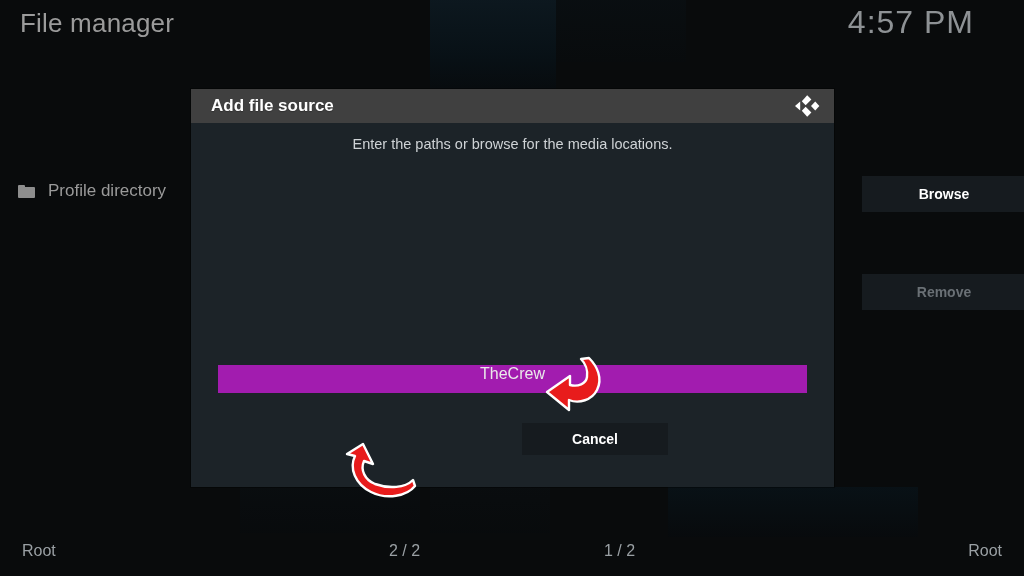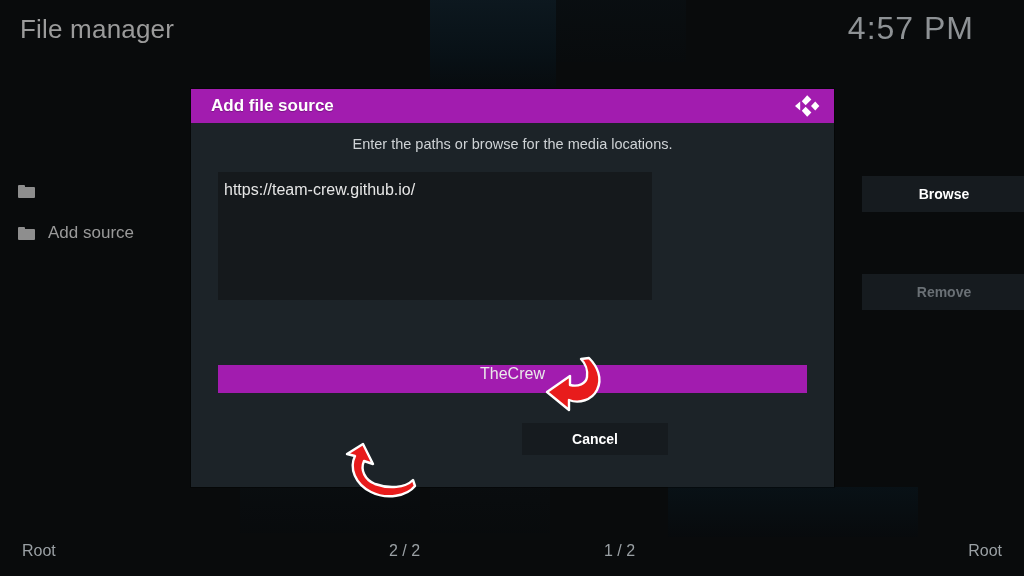--- a/index.html
+++ b/index.html
@@ -23,21 +23,21 @@
     background:linear-gradient(180deg,#0a141a 0%,#070b0e 100%); }
   .bg-band.b3 { left:668px; top:487px; width:250px; height:50px; opacity:.5;
     background:linear-gradient(180deg,#081720 0%,#060a0d 100%); }
   .bg-band.b4 { left:240px; top:487px; width:180px; height:46px; opacity:.35;
     background:linear-gradient(180deg,#0a1015 0%,#060a0d 100%); }
   .bg-band.b5 { left:430px; top:487px; width:120px; height:46px; opacity:.3;
     background:linear-gradient(180deg,#0a1015 0%,#060a0d 100%); }
 
   
   #topbar {
-    position:absolute; left:0; top:6px; width:992px; height:58px; z-index:5;
+    position:absolute; left:0; top:0; width:992px; height:58px; z-index:5;
   }
   #window-title {
     position:absolute; left:20px; top:8px;
     font-size:26px; font-weight:400; color:#9b9b9b; letter-spacing:.2px;
   }
   #clock {
     position:absolute; right:18px; top:4px;
     font-size:32px; font-weight:300; color:#8e9295; letter-spacing:1px;
   }
 
@@ -57,21 +57,21 @@
     background:#8e8e8e; border-radius:1px;
   }
 
   
   #dialog {
     position:absolute; left:191px; top:89px; width:643px; height:398px;
     background:#1c2328; z-index:10;
     box-shadow:0 0 0 1px rgba(0,0,0,.35);
   }
   #dialog-titlebar {
-    height:34px; background:#a21caf; position:relative;
+    height:34px; background:#404040; position:relative;
   }
   #dialog-title {
     position:absolute; left:20px; top:7px;
     font-size:17px; font-weight:bold; color:#ffffff;
     text-shadow:0 1px 1px rgba(0,0,0,.25);
   }
   #kodi-logo { position:absolute; right:14px; top:5px; width:26px; height:24px; }
 
   .hint {
     text-align:center; color:#cfd3d6; font-size:14.5px;
@@ -145,47 +145,38 @@
   <div id="window-title">File manager</div>
   <div id="clock">4:57 PM</div>
 </div>
 
 <div id="sidebar">
   <div class="side-item">
     <span class="folder-icon">
       <span class="tab"></span>
         <span class="body"></span>
     </span>
-  </div>
-  <div class="side-item">
-    <span class="folder-icon">
-      <span class="tab"></span>
-        <span class="body"></span>
-    </span>
-    <span>Add source</span>
+    <span>Profile directory</span>
   </div>
 </div>
 
 <div id="dialog">
 
   <div id="dialog-titlebar">
     <div id="dialog-title">Add file source</div>
     <svg id="kodi-logo" viewBox="0 0 26 24">
       <polygon points="1,12 6.2,7.4 6.2,16.6" fill="#ffffff"></polygon>
       <polygon points="13.2,1.2 17.4,5.6 11.6,11.2 7.8,7.2" fill="#ffffff"></polygon>
       <polygon points="13.2,22.8 17.4,18.4 11.6,12.8 7.8,16.8" fill="#ffffff"></polygon>
       <polygon points="21.2,7.6 25.4,12 21.2,16.4 17,12" fill="#ffffff"></polygon>
     </svg>
   </div>
 
   <div class="hint" id="hint-paths">Enter the paths or browse for the media locations.</div>
 
-  <div id="paths-list">
-    <div class="path-entry">https://team-crew.github.io/</div>
-  </div>
 
   <div class="side-btn" id="btn-browse">Browse</div>
   <div class="side-btn disabled" id="btn-remove">Remove</div>
 
 
   <div id="name-field">
     <span id="name-value">TheCrew</span>
   </div>
 
   <div id="btn-cancel">Cancel</div>

